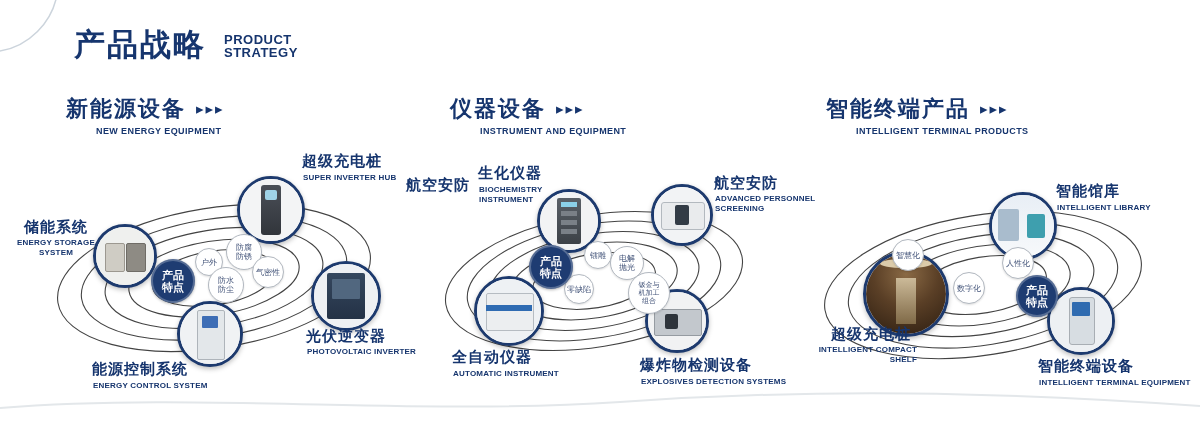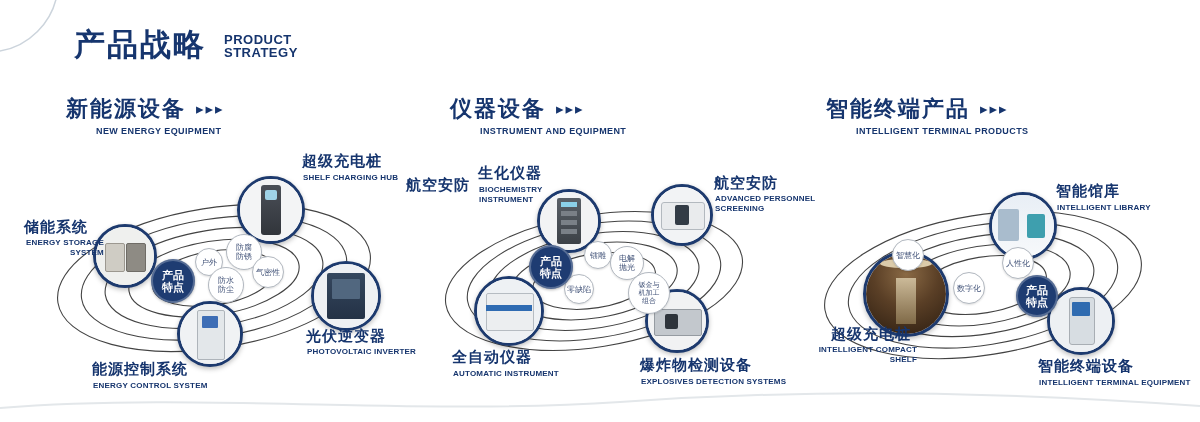--- a/index.html
+++ b/index.html
@@ -70,21 +70,21 @@
   .ic-shelf::before{content:"";position:absolute;left:18%;top:6%;width:64%;height:12%;background:#e8d9b8;border-radius:50%;opacity:.9}
   .ic-shelf::after{content:"";position:absolute;left:38%;top:30%;width:24%;height:58%;background:linear-gradient(#d8c9a8,#8a744f);opacity:.85}
   .ic-kiosk{background:#edf0f3}
   .ic-kiosk::before{content:"";position:absolute;left:30%;top:12%;width:40%;height:74%;background:#d7dde2;border:1px solid #a8aeb4;border-radius:3px}
   .ic-kiosk::after{content:"";position:absolute;left:36%;top:20%;width:28%;height:22%;background:#2f6bb0;border-radius:1px}
 
   
   .zh-label{position:absolute;font-weight:bold;color:#16356e;font-size:15px;letter-spacing:1px;z-index:5;white-space:nowrap;}
   .en-label{position:absolute;font-weight:bold;color:#16356e;font-size:8px;letter-spacing:.2px;line-height:10px;z-index:5;}
   .l-storage-zh{left:10px;top:218px;width:92px;text-align:center}
-  .l-storage-en{left:8px;top:238px;width:96px;text-align:right}
+  .l-storage-en{left:8px;top:238px;width:96px;text-align:center}
   .l-charger-zh{left:302px;top:152px}
   .l-charger-en{left:303px;top:173px}
   .l-inverter-zh{left:306px;top:327px}
   .l-inverter-en{left:307px;top:347px}
   .l-control-zh{left:92px;top:360px}
   .l-control-en{left:93px;top:381px}
   .l-aviation{left:406px;top:176px}
   .l-biochem-zh{left:478px;top:164px}
   .l-biochem-en{left:479px;top:185px;width:80px}
   .l-screen-zh{left:714px;top:174px}
@@ -172,21 +172,21 @@
     <div class="pcircle c-storage">
       <div class="icon ic-storage"></div>
     </div>
     <div class="zh-label l-storage-zh">储能系统</div>
     <div class="en-label l-storage-en">ENERGY STORAGE SYSTEM</div>
 
     <div class="pcircle c-charger">
       <div class="icon ic-charger"></div>
     </div>
     <div class="zh-label l-charger-zh">超级充电桩</div>
-    <div class="en-label l-charger-en">SHELF CHARGING HUB</div>
+    <div class="en-label l-charger-en">SUPER INVERTER HUB</div>
 
     <div class="pcircle c-inverter">
       <div class="icon ic-inverter"></div>
     </div>
     <div class="zh-label l-inverter-zh">光伏逆变器</div>
     <div class="en-label l-inverter-en">PHOTOVOLTAIC INVERTER</div>
 
     <div class="pcircle c-control">
       <div class="icon ic-control"></div>
     </div>

